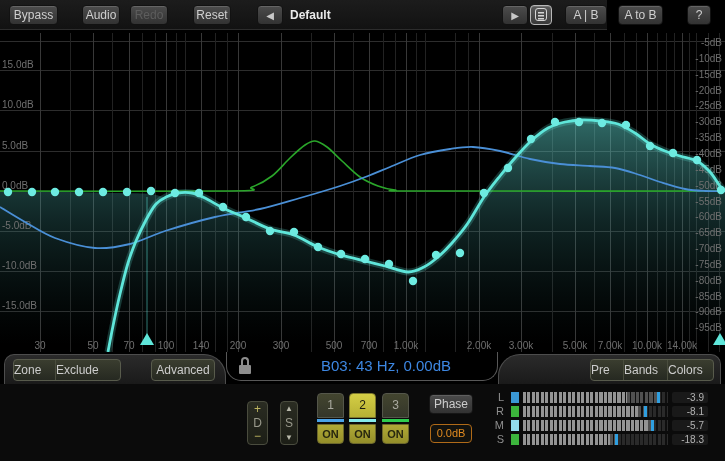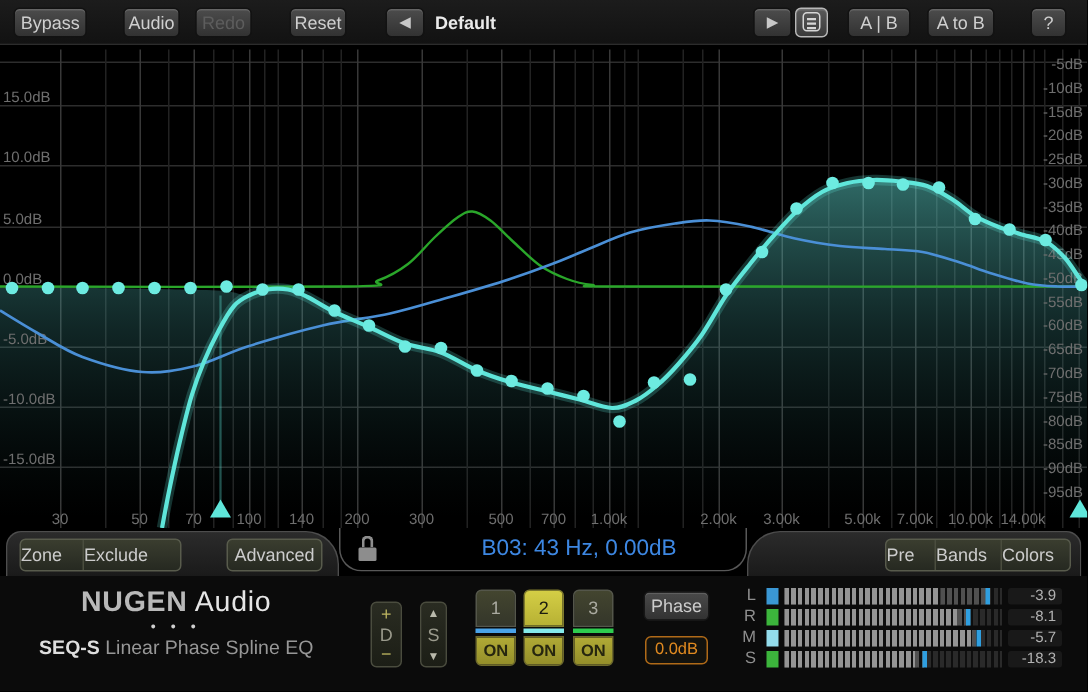--- a/index.html
+++ b/index.html
@@ -1,21 +1,21 @@
 <!DOCTYPE html>
 <html><head>
 <meta charset="utf-8">
 <style>
   * { margin:0; padding:0; box-sizing:border-box; }
   html,body { background:#000; }
   body { font-family:"Liberation Sans", sans-serif; }
   #app { position:relative; width:725px; height:461px; background:#000; overflow:hidden; }
 
   
-  .toolbar { position:absolute; left:0; top:0; width:725px; height:30px;
+  .toolbar { position:absolute; left:0; top:0; width:607px; height:30px;
     background:linear-gradient(#1c1c1c,#121212); border-bottom:1px solid #2c2c2c;padding-left:40px; }
   .tb-btn { position:absolute; top:5px; height:20px;
     background:linear-gradient(#4c4c4c,#323232); border:1px solid #121212; border-radius:4px;
     color:#cfcfcf; font-size:12px; text-align:center; line-height:18px;
     box-shadow:inset 0 1px 0 rgba(255,255,255,.14); }
   .tb-btn.disabled { color:#5d5d5d; }
   .tb-btn.icon-btn { font-size:10px; line-height:19px; color:#c8c8c8; }
   .tb-btn.latched { border:1px solid #b8b8b8; background:linear-gradient(#5a5a5a,#3a3a3a); }
   .preset-name { position:absolute; left:290px; top:8px; color:#eaeaea; font-size:12px;font-weight:bold; }
   .list-glyph { width:12px; height:13px; margin:2px auto 0; border:1px solid #d6d6d6; border-radius:3px;
@@ -281,29 +281,20 @@
     <div class="sb-notch">
       <div class="lock">
         <div class="lock-shackle"></div>
         <div class="lock-body"></div>
       </div>
       <div class="readout">B03: 43 Hz, 0.00dB</div>
     </div>
   </div>
 
   <div class="bottom">
-    <div class="logo-block">
-      <div class="logo-line">
-        <span class="logo-primary">NUGEN</span><span class="logo-secondary"> Audio</span>
-      </div>
-      <div class="logo-dots">● ● ●</div>
-      <div class="product-line">
-        <span class="product-name">SEQ-S</span><span class="product-tagline"> Linear Phase Spline EQ</span>
-      </div>
-    </div>
 
     <div class="stack-btn" style="left:247px;width:21px">
       <span class="accent">+</span>
       <span class="mid">D</span>
       <span class="accent">−</span>
     </div>
     <div class="stack-btn" style="left:280px;width:18px">
       <span class="tri">▲</span>
       <span class="mid">S</span>
       <span class="tri">▼</span>

